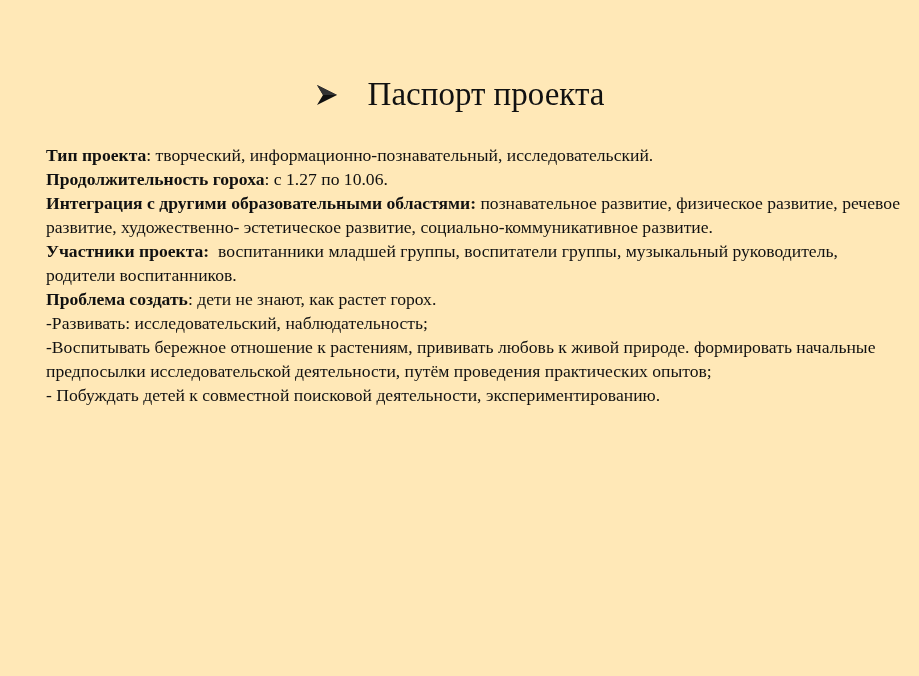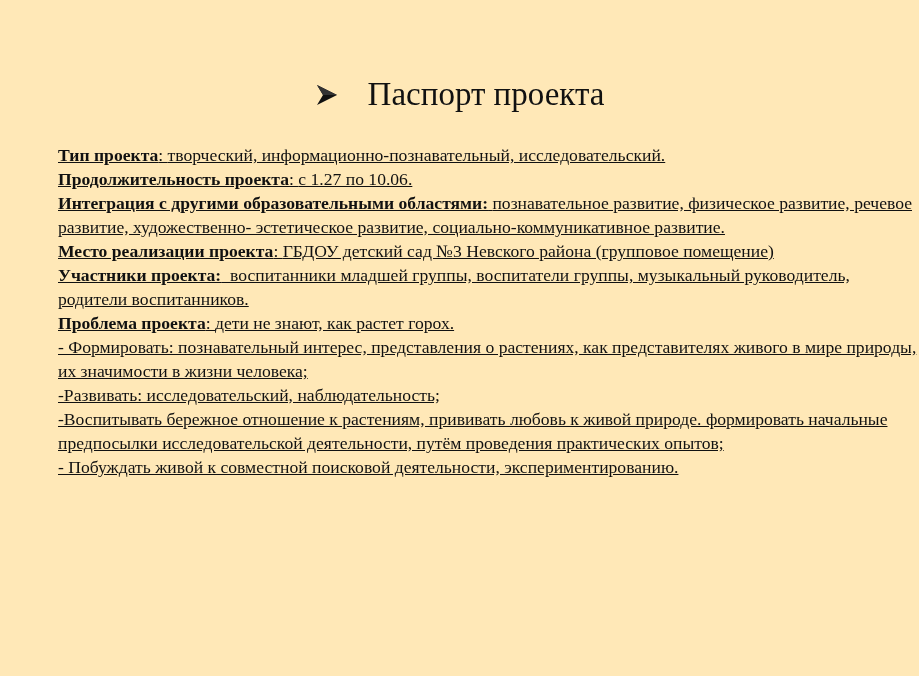--- a/index.html
+++ b/index.html
@@ -35,25 +35,24 @@
     .title-text {
       font-size: 33px;
       line-height: 44px;
       font-weight: normal;
       margin: 0;
       color: #111;
     }
     .content {
       position: absolute;
       top: 143px;
-      left: 58px;
+      left: 46px;
       width: 860px;
       font-size: 17.6px;
       line-height: 24px;
-      text-decoration: underline;
     }
     .para {
       margin: 0;
       padding: 0;
     }
     .label {
       font-weight: bold;
     }
   </style>
 </head>
@@ -64,22 +63,20 @@
     <svg width="22" height="22" viewBox="0 0 22 22">
       <path d="M1 1 L21 11 L1 21 L7 11 Z" fill="#111"></path>
       <path d="M1 1 L21 11 L7 11 Z" fill="#333"></path>
     </svg>
   </span>
   <h1 class="title-text">Паспорт проекта</h1>
 </div>
 
 <div class="content">
   <p class="para"><span class="label">Тип проекта</span><span style="white-space:pre">: </span><span>творческий, информационно-познавательный, исследовательский.</span></p>
-  <p class="para"><span class="label">Продолжительность проекта</span><span style="white-space:pre">: </span><span>с 1.27 по 10.06.</span></p>
+  <p class="para"><span class="label">Продолжительность гороха</span><span style="white-space:pre">: </span><span>с 1.27 по 10.06.</span></p>
   <p class="para"><span class="label">Интеграция с другими образовательными областями:</span><span style="white-space:pre"> </span><span>познавательное развитие, физическое развитие, речевое развитие, художественно- эстетическое развитие, социально-коммуникативное развитие.</span></p>
-  <p class="para"><span class="label">Место реализации проекта</span><span style="white-space:pre">: </span><span>ГБДОУ детский сад №3 Невского района (групповое помещение)</span></p>
   <p class="para"><span class="label">Участники проекта:</span><span style="white-space:pre">  </span><span>воспитанники младшей группы, воспитатели группы, музыкальный руководитель, родители воспитанников.</span></p>
-  <p class="para"><span class="label">Проблема проекта</span><span style="white-space:pre">: </span><span>дети не знают, как растет горох.</span></p>
-  <p class="para">- Формировать: познавательный интерес, представления о растениях, как представителях живого в мире природы, их значимости в жизни человека;</p>
+  <p class="para"><span class="label">Проблема создать</span><span style="white-space:pre">: </span><span>дети не знают, как растет горох.</span></p>
   <p class="para">-Развивать: исследовательский, наблюдательность;</p>
   <p class="para">-Воспитывать бережное отношение к растениям, прививать любовь к живой природе. формировать начальные предпосылки исследовательской деятельности, путём проведения практических опытов;</p>
-  <p class="para">- Побуждать живой к совместной поисковой деятельности, экспериментированию.</p>
+  <p class="para">- Побуждать детей к совместной поисковой деятельности, экспериментированию.</p>
 </div>
 
 </body></html>

